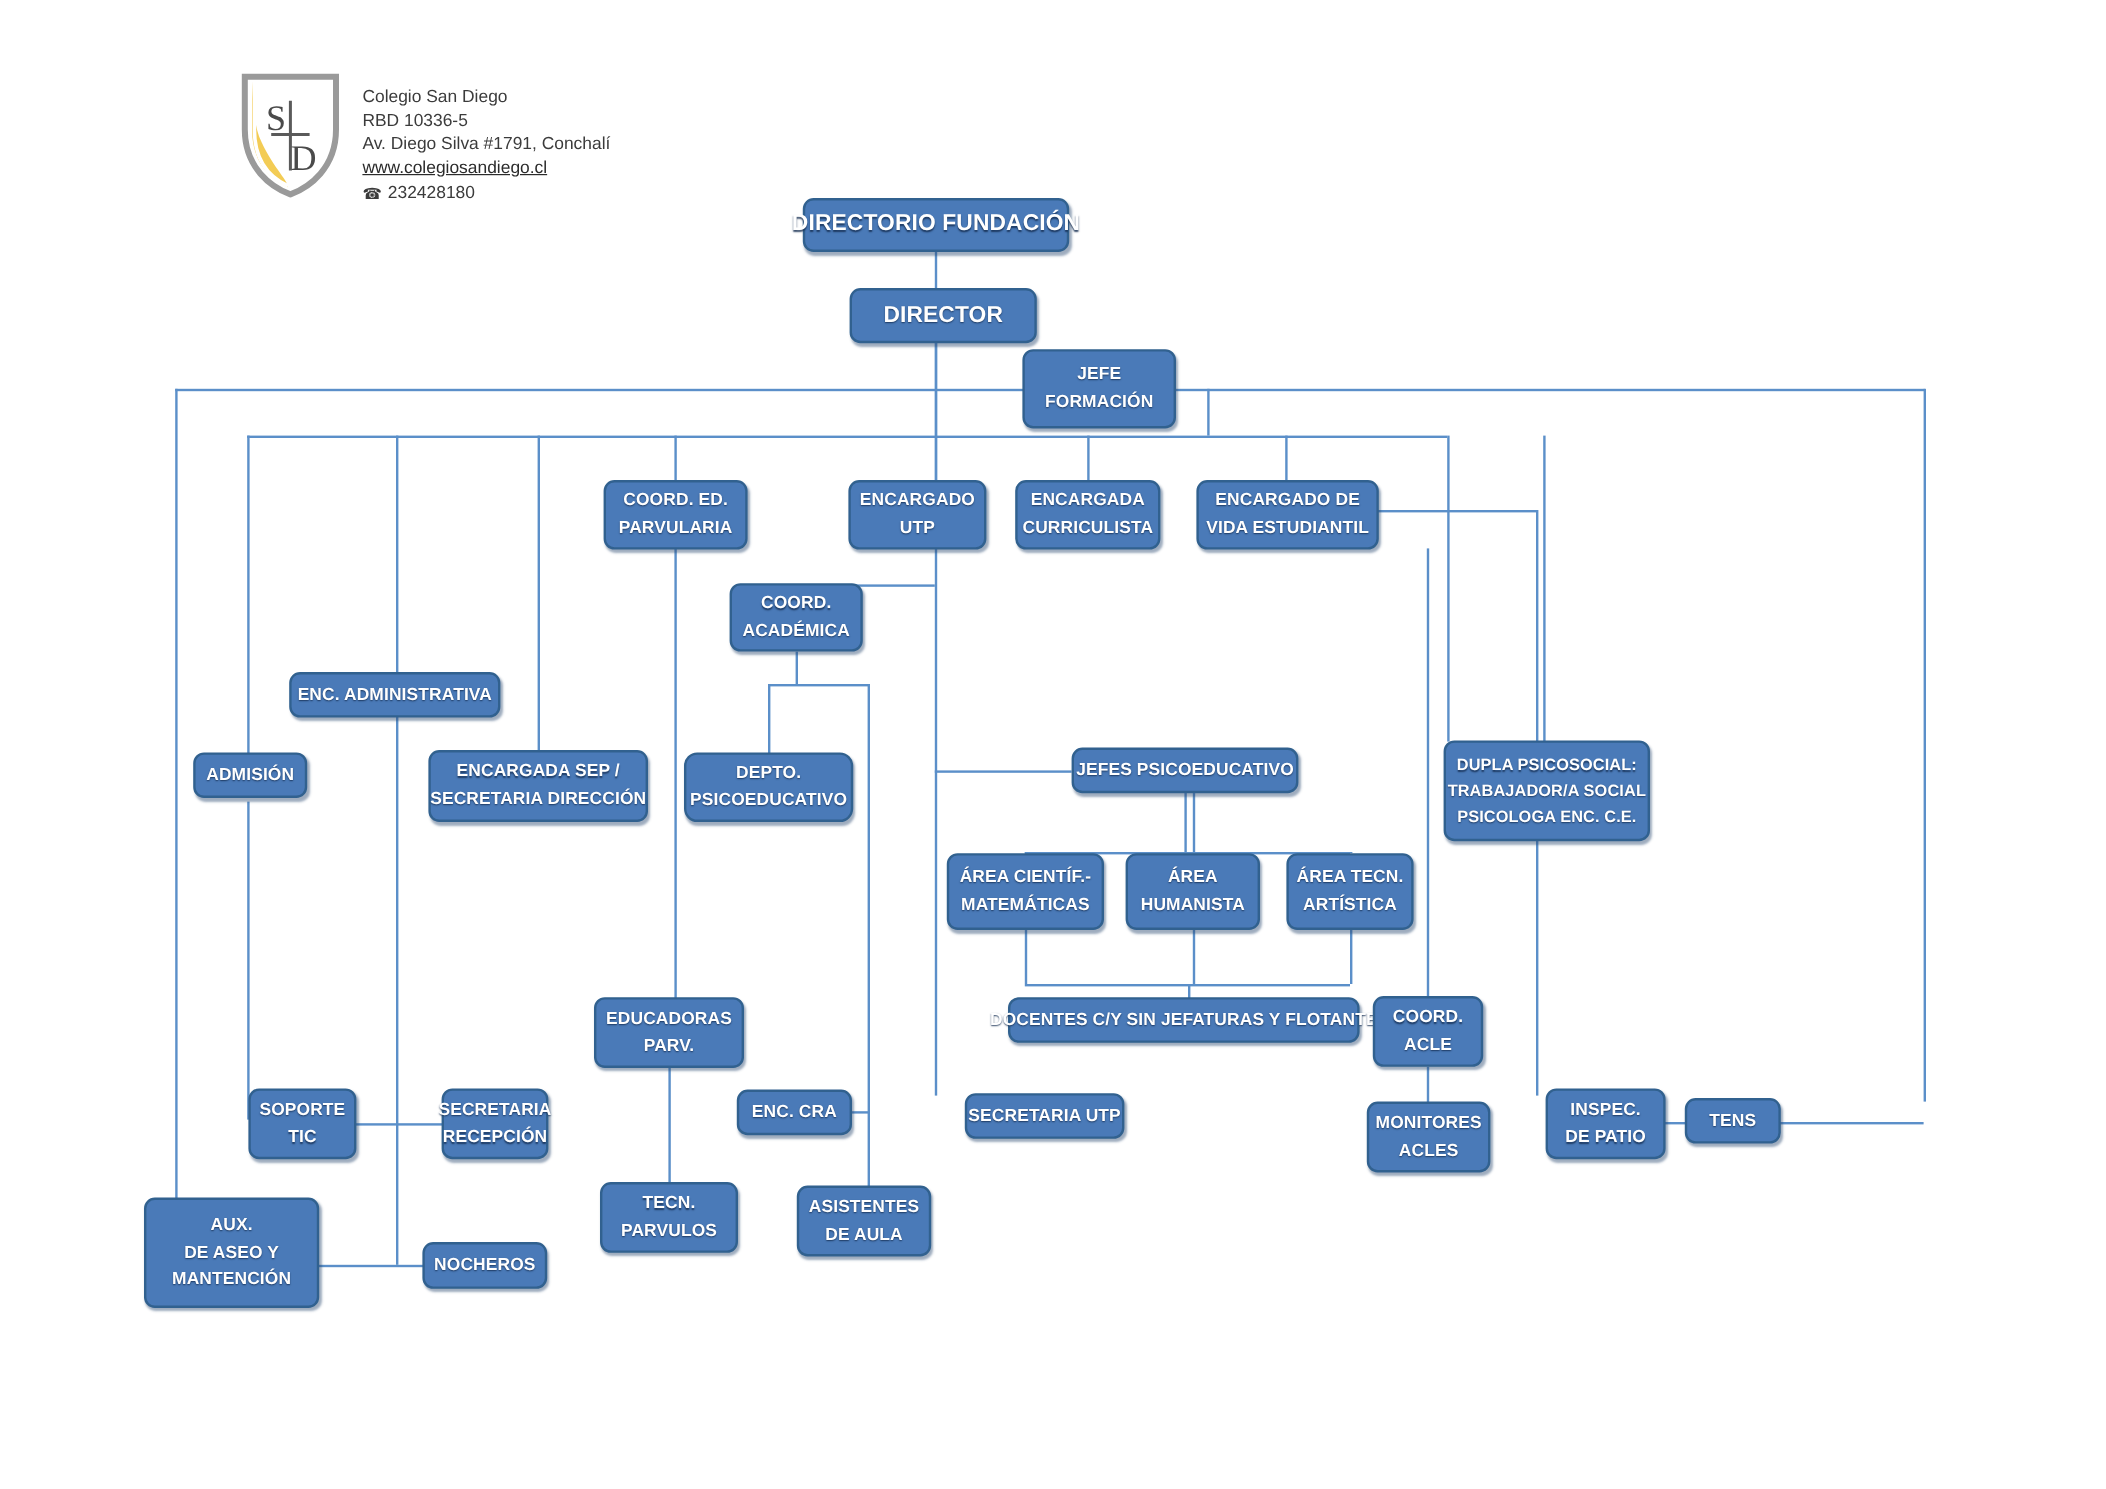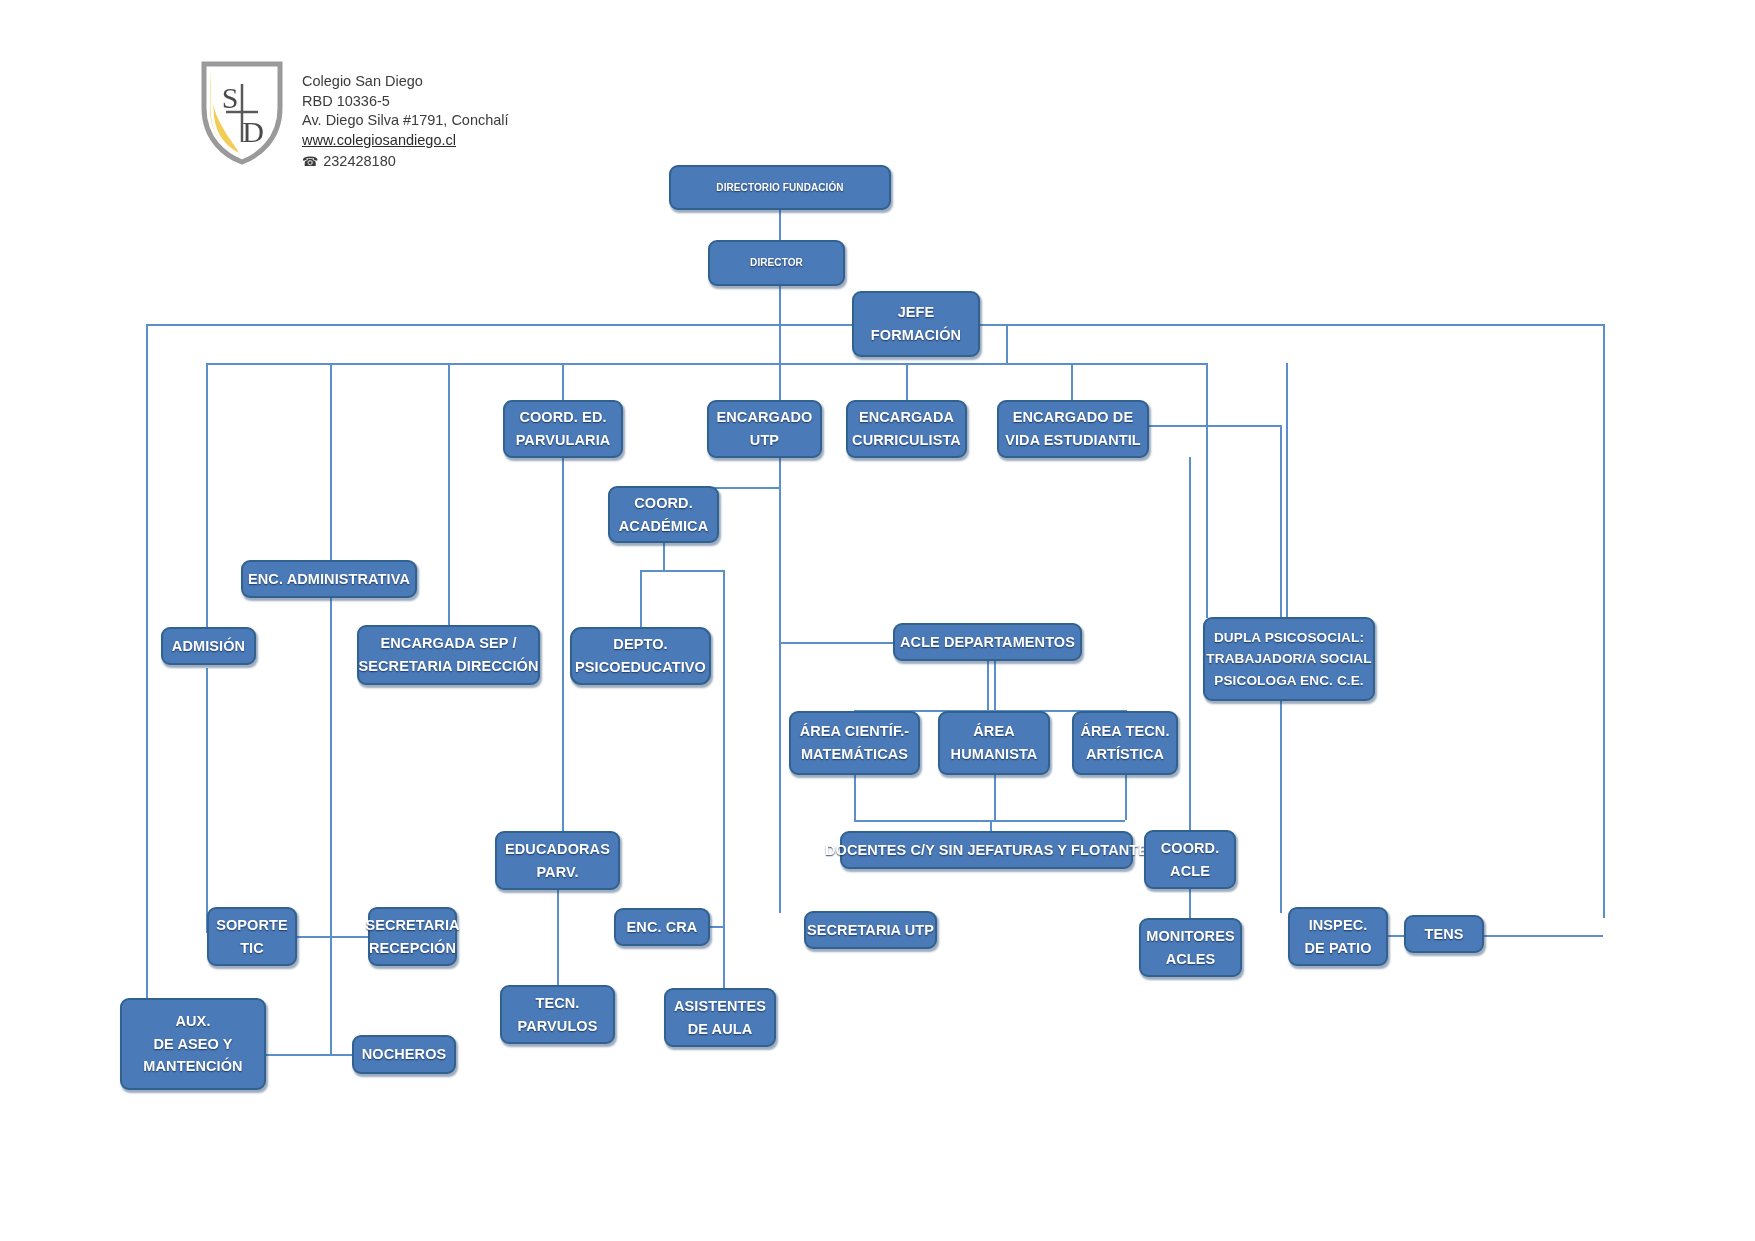--- a/index.html
+++ b/index.html
@@ -36,21 +36,21 @@
     display:flex;flex-direction:column;
     align-items:center;justify-content:center;
     text-align:center;
     letter-spacing:.1px;
     text-shadow:0 1px 1.4px rgba(20,45,80,.85);
     box-sizing:border-box;
     padding:2px 6px;
     z-index:5;
   }
   .box span{display:block;line-height:1.58;white-space:nowrap;}
-  .fs15{font-size:10px;}
+  .fs15{font-size:19px;}
   .fs14{font-size:14.5px;}
   .fs13{font-size:13.6px;justify-content:center;}
 </style>
 </head>
 <body>
 
 <div id="canvas">
 
   <div class="header">
     <div class="logo">
@@ -222,21 +222,21 @@
   <div class="ln h" style="left:194px;top:1054px;width:160px;"></div>
 
   <div class="ln v" style="left:448px;top:685px;height:0px;"></div>
 
   <div class="ln h" style="left:710px;top:926px;width:15px;"></div>
 
   <div class="box fs15" style="left:669px;top:165px;width:222px;height:45px;">
     <span>DIRECTORIO FUNDACIÓN</span>
   </div>
 
-  <div class="box fs15" style="left:708px;top:240px;width:137px;height:46px;">
+  <div class="box fs15" style="left:708px;top:240px;width:156px;height:46px;">
     <span>DIRECTOR</span>
   </div>
 
   <div class="box fs14" style="left:852px;top:291px;width:128px;height:66px;text-align:center;">
     <span>JEFE</span>
     <span>FORMACIÓN</span>
   </div>
 
   <div class="box fs14" style="left:503px;top:400px;width:120px;height:58px;">
     <span>COORD. ED.</span>
@@ -275,21 +275,21 @@
     <span>ENCARGADA SEP /</span>
     <span>SECRETARIA DIRECCIÓN</span>
   </div>
 
   <div class="box fs14" style="left:570px;top:627px;width:141px;height:58px;border-radius:11px;">
     <span>DEPTO.</span>
     <span>PSICOEDUCATIVO</span>
   </div>
 
   <div class="box fs14" style="left:893px;top:623px;width:189px;height:38px;">
-    <span>ACLE DEPARTAMENTOS</span>
+    <span>JEFES PSICOEDUCATIVO</span>
   </div>
 
   <div class="box fs13" style="left:1203px;top:617px;width:172px;height:84px;">
     <span>DUPLA PSICOSOCIAL:</span>
     <span>TRABAJADOR/A SOCIAL</span>
     <span>PSICOLOGA  ENC. C.E.</span>
   </div>
 
   <div class="box fs14" style="left:789px;top:711px;width:131px;height:64px;">
     <span>ÁREA CIENTÍF.-</span>

